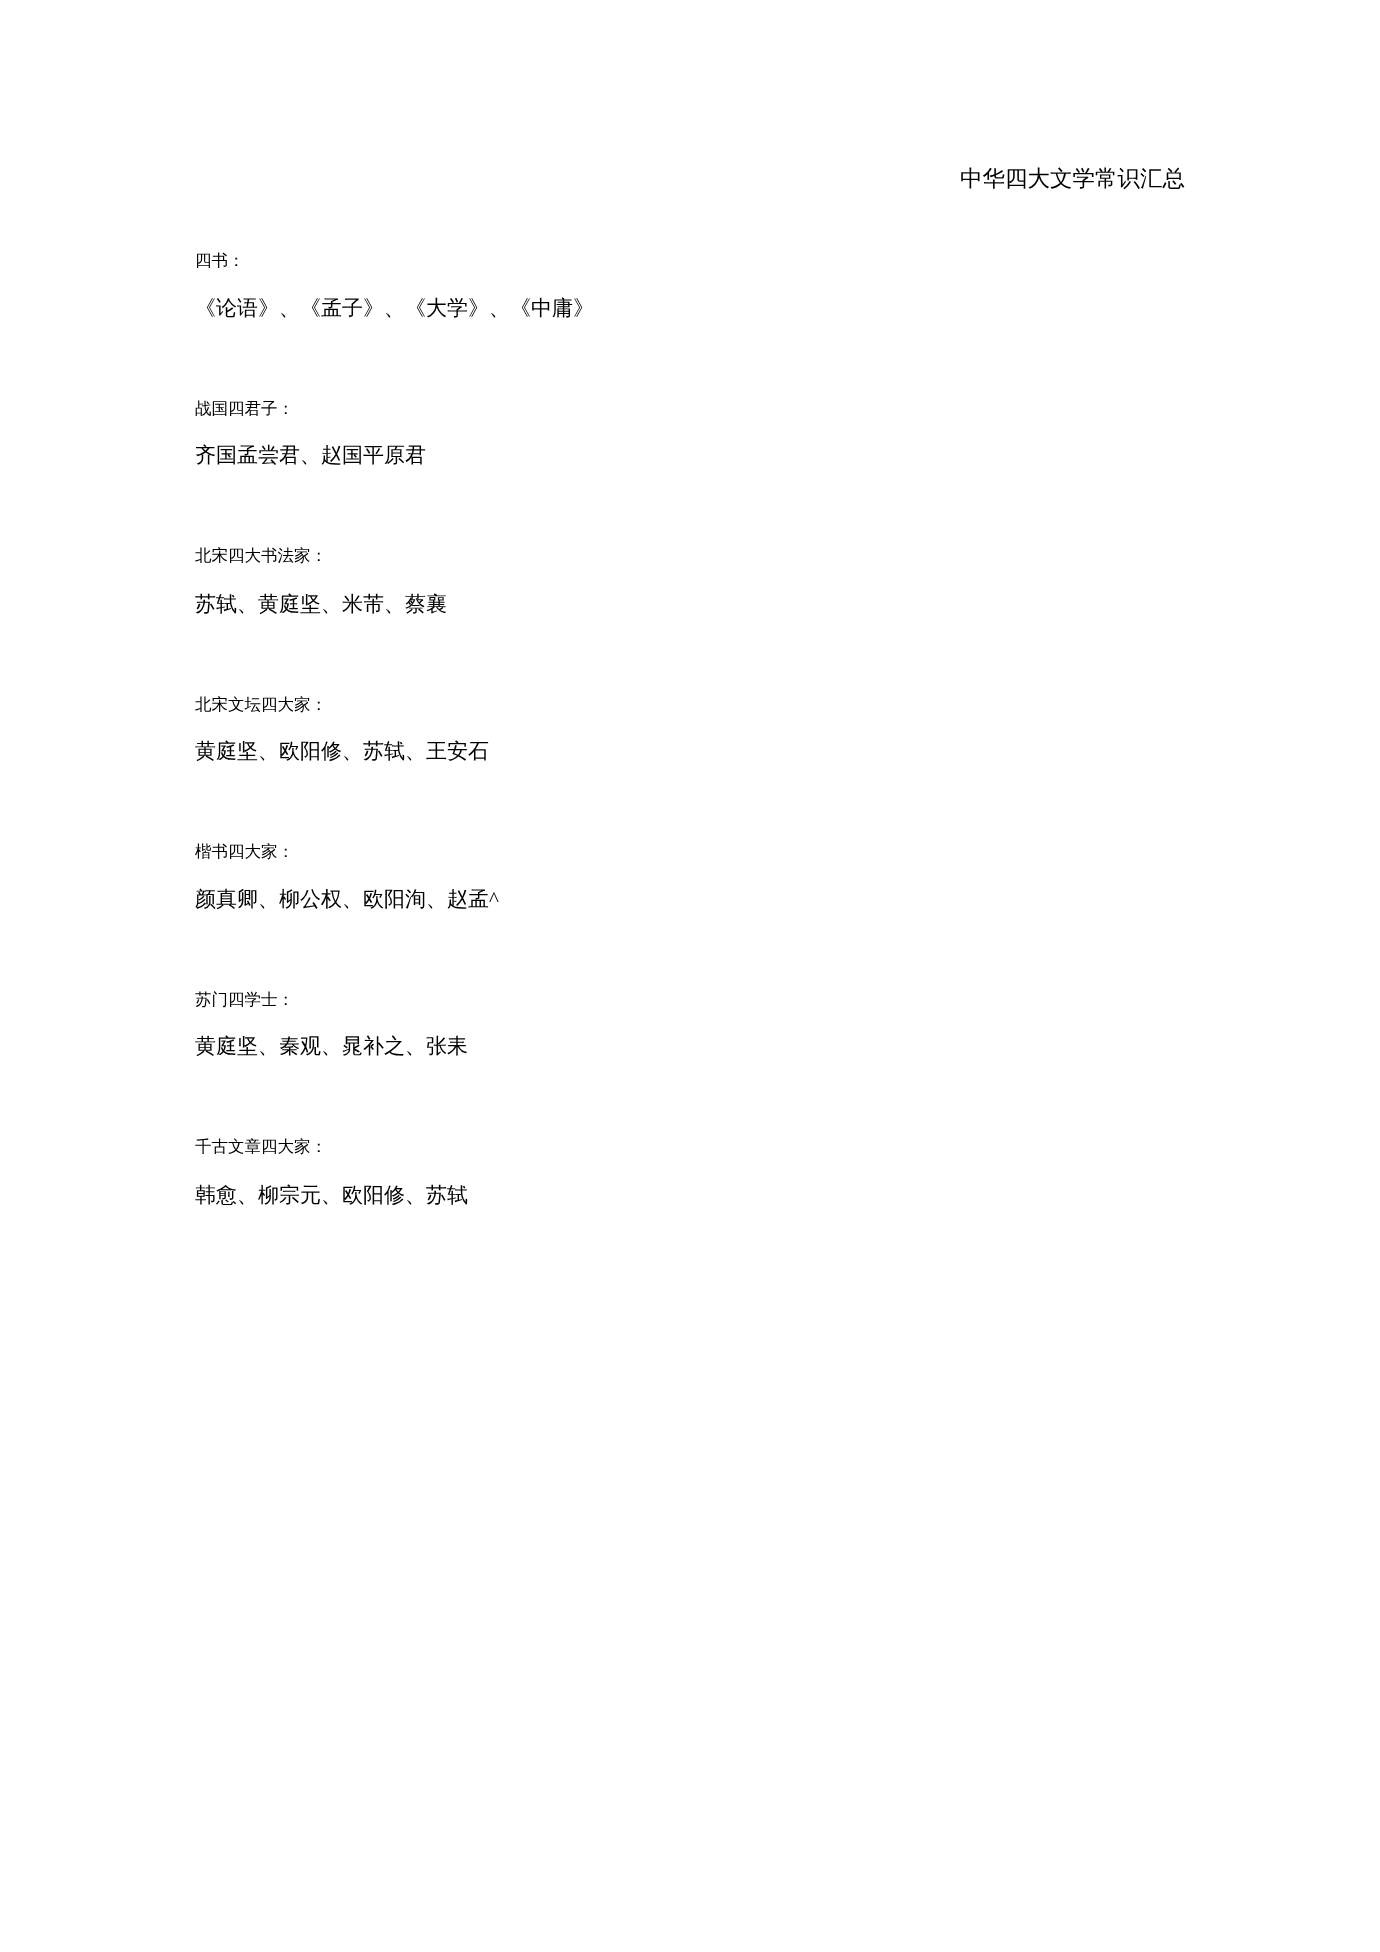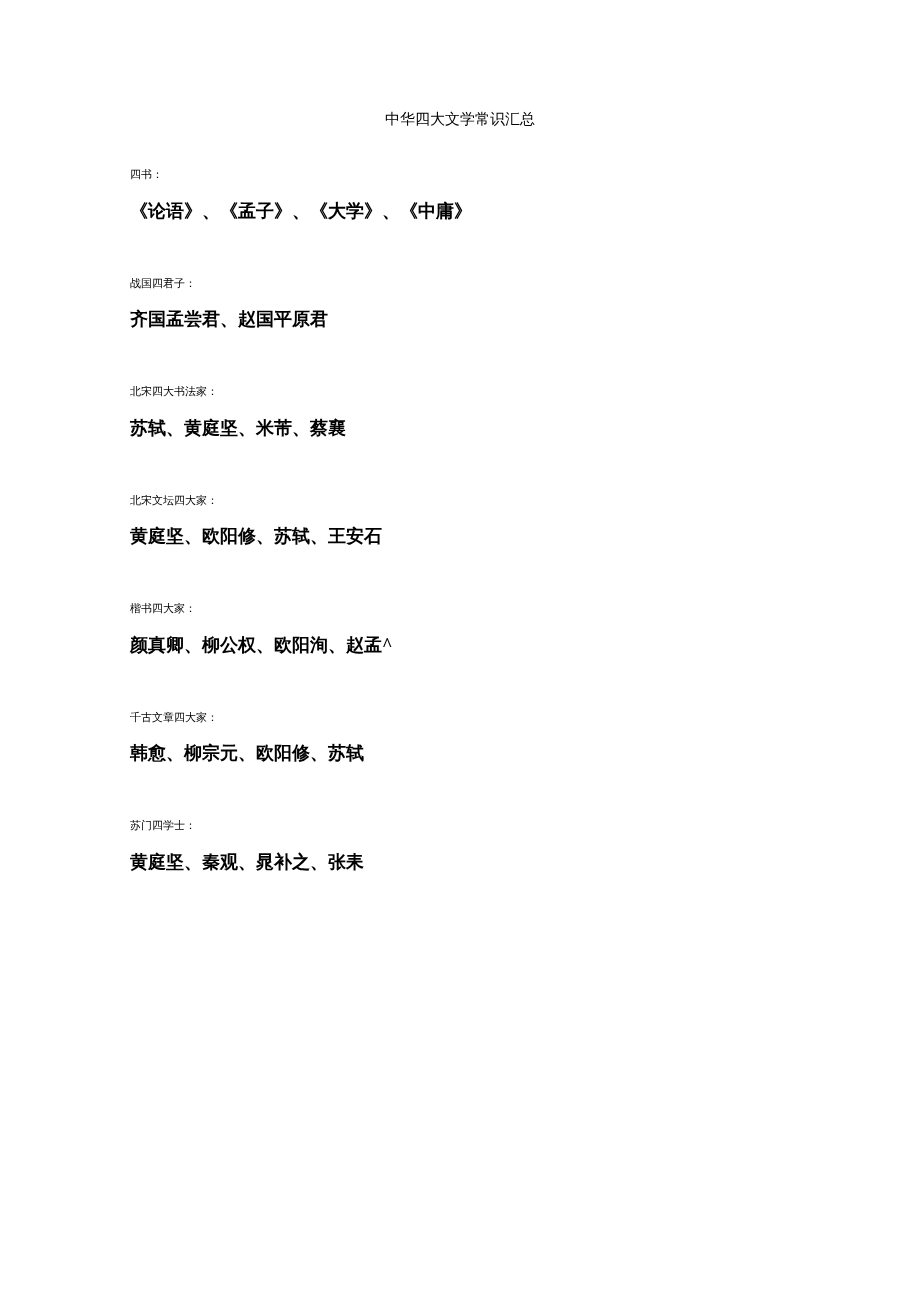--- a/index.html
+++ b/index.html
@@ -7,40 +7,40 @@
       background: #ffffff;
       font-family: "SimSun", "宋体", serif;
       width: 920px;
       height: 1301px;
       position: relative;
     }
     .page {
       padding: 110px 130px 60px 130px;
     }
     .title {
-      text-align: center;
+      text-align: right;
       font-size: 15px;
       color: #000;
       margin-bottom: 32px;
       font-weight: normal;
     }
     .section {
       margin-bottom: 36px;
     }
     .heading {
       font-size: 11px;
       color: #000;
       line-height: 2.5;
       font-weight: normal;
     }
     .content {
-      font-size: 18px;
+      font-size: 14px;
       color: #000;
       line-height: 2.5;
-      font-weight: bold;
+      font-weight: normal;
     }
   </style>
 </head>
 <body>
 
 <div class="page">
   <h1 class="title">中华四大文学常识汇总</h1>
 
   <div class="section">
     <div class="heading">四书：</div>
@@ -66,21 +66,21 @@
     <div class="heading">北宋文坛四大家：</div>
     <div class="content">黄庭坚、欧阳修、苏轼、王安石</div>
   </div>
 
   <div class="section">
     <div class="heading">楷书四大家：</div>
     <div class="content">颜真卿、柳公权、欧阳洵、赵孟^</div>
   </div>
 
   <div class="section">
-    <div class="heading">千古文章四大家：</div>
-    <div class="content">韩愈、柳宗元、欧阳修、苏轼</div>
+    <div class="heading">苏门四学士：</div>
+    <div class="content">黄庭坚、秦观、晁补之、张耒</div>
   </div>
 
   <div class="section">
-    <div class="heading">苏门四学士：</div>
-    <div class="content">黄庭坚、秦观、晁补之、张耒</div>
+    <div class="heading">千古文章四大家：</div>
+    <div class="content">韩愈、柳宗元、欧阳修、苏轼</div>
   </div>
 </div>
 
 </body></html>

